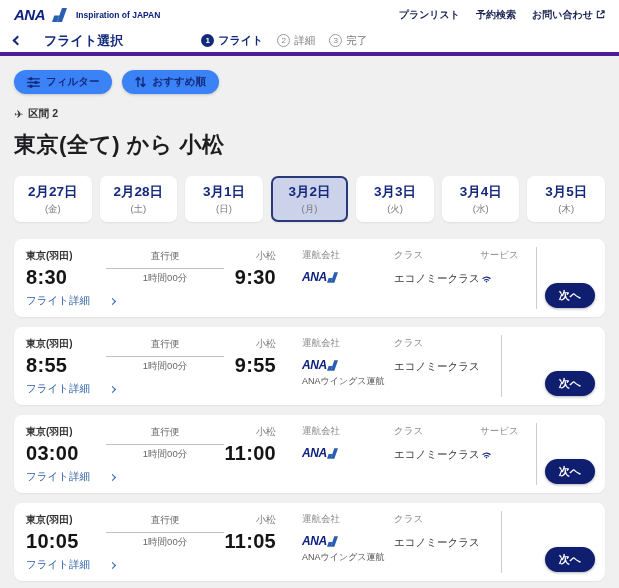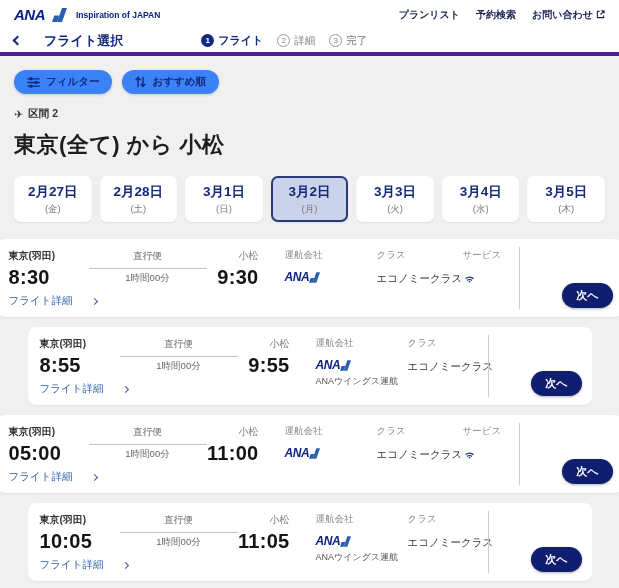--- a/index.html
+++ b/index.html
@@ -40,21 +40,21 @@
   .route-title { margin-top:9px; font-size:22px; font-weight:bold; color:#1d1d1f; letter-spacing:0.5px; }
 
   
   .date-tabs { margin-top:16px; display:flex; gap:8px; }
   .date-tab { flex:1; background:#fff; border:2px solid transparent; border-radius:7px; height:46px; display:flex; flex-direction:column; align-items:center; justify-content:center; gap:2px; cursor:pointer; box-shadow:0 1px 2px rgba(0,0,0,.07); }
   .date-tab .d { font-size:13.5px; font-weight:bold; color:#13297c; }
   .date-tab .w { font-size:9.5px; color:#787878; }
   .date-tab.selected { background:#cbd2e9; border-color:#2a3a78; }
 
   
-  .cards { margin-top:17px; display:flex; flex-direction:column; gap:10px;align-items:center; }
+  .cards { margin-top:17px; display:flex; flex-direction:column; gap:10px; }
   .flight-card { background:#fff; border-radius:8px; height:78px; display:flex; box-shadow:0 1px 2px rgba(0,0,0,.06); }
   .card-left { flex:1; padding:10px 0 0 12px; position:relative; }
   .cols { display:flex; }
   .col-dep { width:80px; }
   .city-dep { font-size:10px; font-weight:bold; color:#333; }
   .city-arr { font-size:10px; color:#777; }
   .time { font-size:20px; font-weight:bold; color:#141414; margin-top:3px; letter-spacing:0.3px; }
   .col-mid { width:118px; display:flex; flex-direction:column; align-items:center; padding-top:1px; }
   .mid-type { font-size:9.5px; color:#666; }
   .mid-line { width:100%; border-top:1px solid #c2c2c2; margin:5px 0 3px 0; }
@@ -279,21 +279,21 @@
         <div class="card-right">
           <button class="next-btn">次へ</button>
         </div>
       </div>
 
       <div class="flight-card">
         <div class="card-left">
           <div class="cols">
             <div class="col-dep">
               <div class="city-dep">東京(羽田)</div>
-              <div class="time">05:00</div>
+              <div class="time">03:00</div>
             </div>
             <div class="col-mid">
               <span class="mid-type">直行便</span>
               <span class="mid-line"></span>
               <span class="mid-dur">1時間00分</span>
             </div>
             <div class="col-arr">
               <div class="city-arr">小松</div>
               <div class="time">11:00</div>
             </div>

